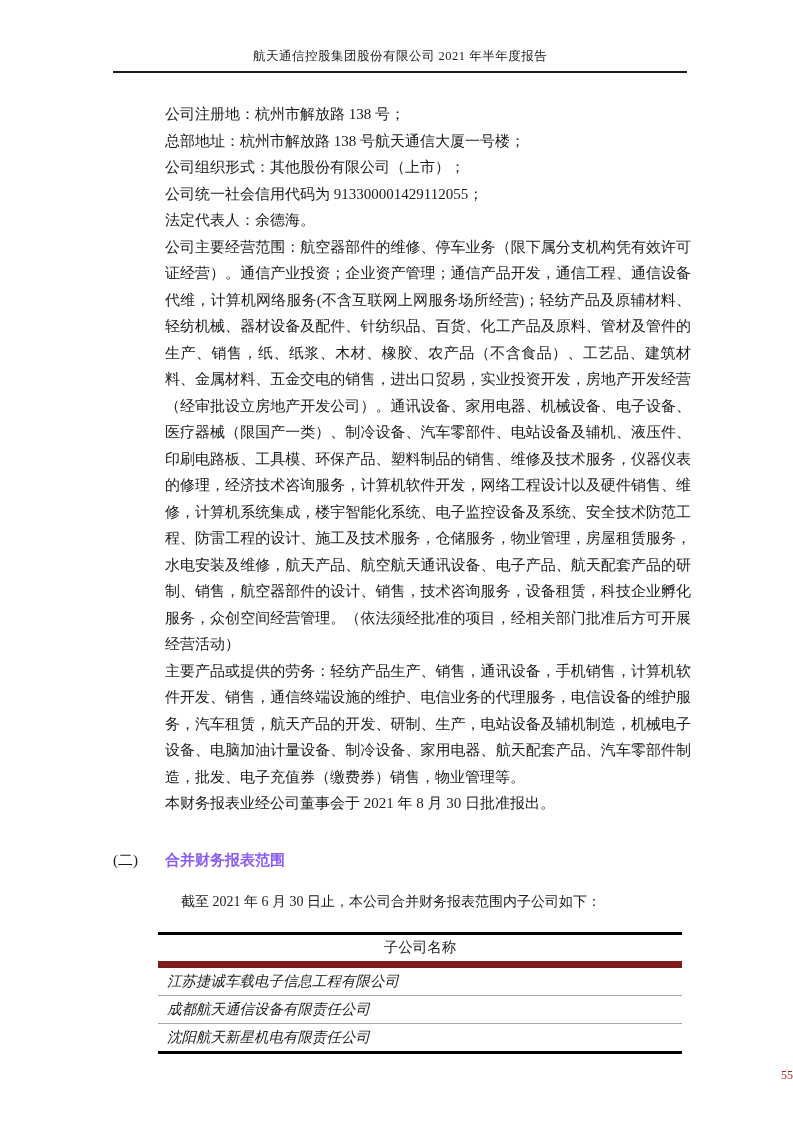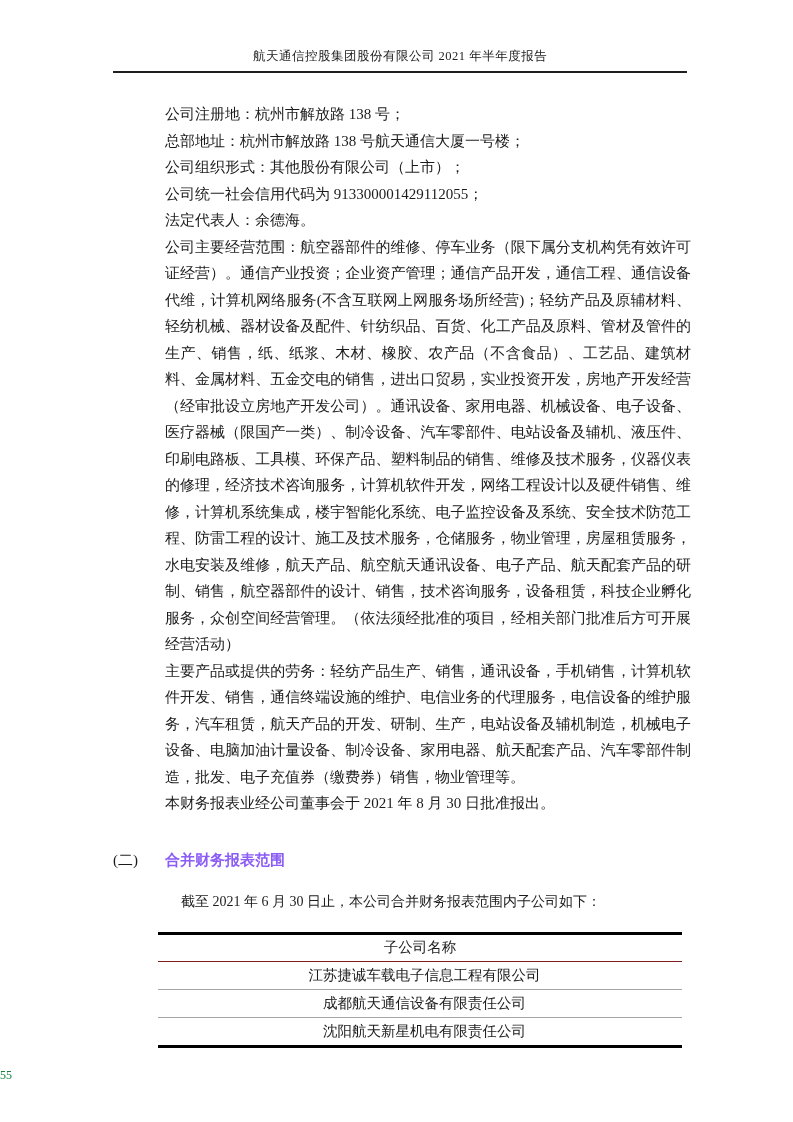--- a/index.html
+++ b/index.html
@@ -85,42 +85,43 @@
     border-collapse: collapse;
     border-top: 3px solid #000;
     border-bottom: 3px solid #000;
     font-size: 14.5px;
   }
   table.subsidiaries th {
     font-weight: normal;
     text-align: center;
     height: 26px;
     padding: 0;
-    border-bottom: 1px solid #7f1d1d;
+    border-bottom: 7px solid #7f1d1d;
     color: #1b1b1b;
   }
   table.subsidiaries td {
     height: 27px;
     padding: 0 0 0 9px;
-    text-align: center;
+    text-align: left;
     vertical-align: middle;
     color: #1b1b1b;
+    font-style: italic;
   }
   table.subsidiaries tr.sep td {
     border-top: 1px solid #a6a6a6;
   }
   
   .page-number {
     position: absolute;
     top: 1068px;
     left: 0;
     width: 100%;
-    text-align: left;
+    text-align: right;
     font-size: 12px;
-    color: #15803d;
+    color: #b91c1c;
   }
 </style>
 </head>
 <body>
 
 <div class="page">
 
   <div class="doc-header-title">航天通信控股集团股份有限公司 2021 年半年度报告</div>
   <div class="doc-header-rule"></div>
 

